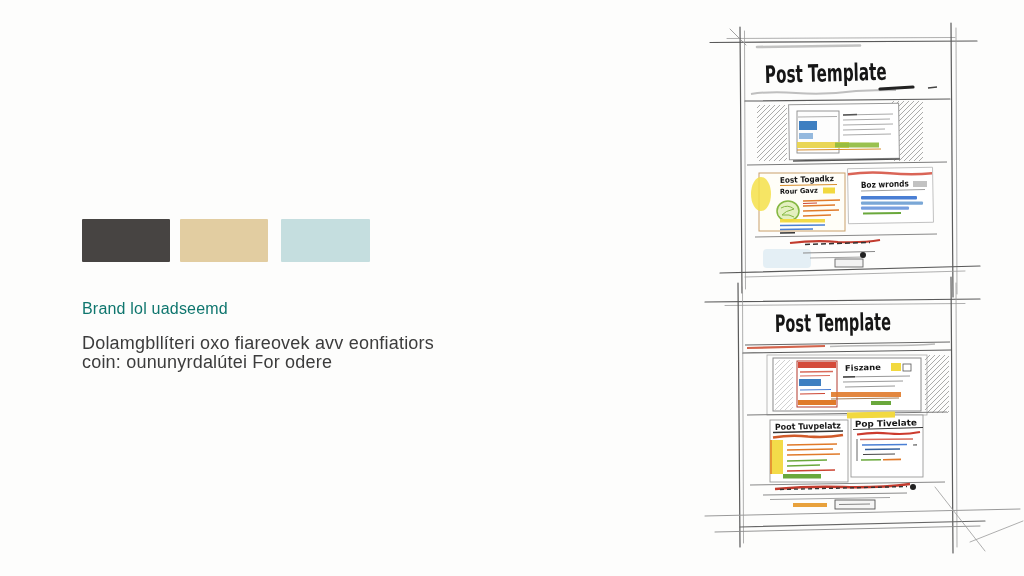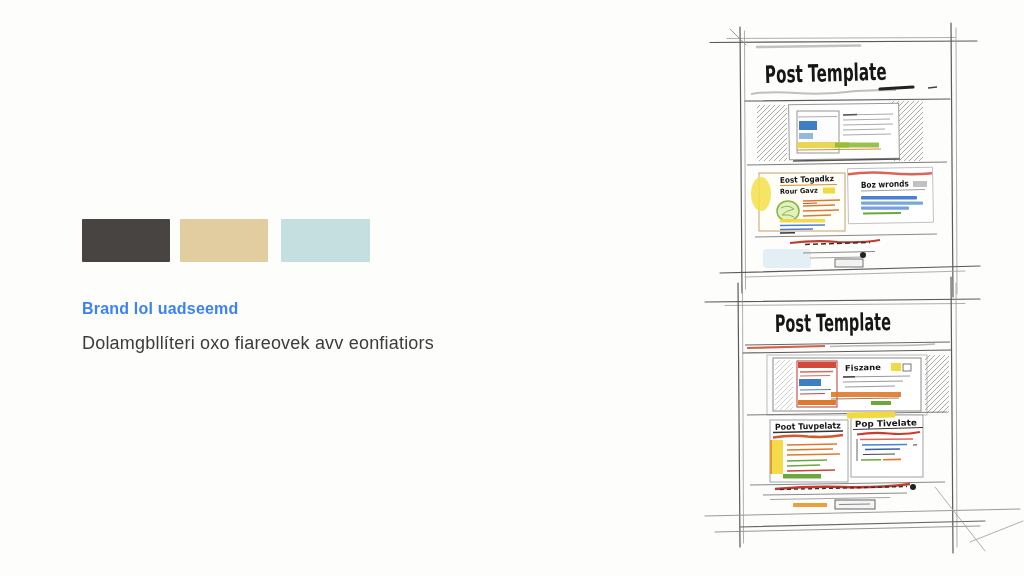--- a/index.html
+++ b/index.html
@@ -8,21 +8,21 @@
     background:#fdfdfc;
     font-family:"Liberation Sans", sans-serif;
   }
   
   .swatch{position:absolute;top:219px;height:43px;width:88px;border-radius:1px;}
   #swatch-1{left:82px;}
   #swatch-2{left:180px;}
   #swatch-3{left:281px;width:89px;}
   .brand-heading{
     position:absolute;left:82px;top:300px;
-    font-size:16px;font-weight:700;color:#3b82f6;letter-spacing:.2px;
+    font-size:16px;font-weight:400;color:#0f766e;letter-spacing:.2px;
   }
   .brand-body{
     position:absolute;left:82px;top:334px;
     font-size:18px;line-height:19px;color:#3c3c3c;letter-spacing:.2px;
   }
   
   .sketch-wrap{position:absolute;left:685px;top:15px;width:340px;height:540px;}
   svg text{font-family:"DejaVu Sans", sans-serif;fill:#161616;}
   .hand-title{font-weight:700;}
   .hand-small{font-weight:700;}
@@ -30,20 +30,21 @@
 </head>
 <body>
 
 <div class="swatch" id="swatch-1" style="background: rgb(71, 68, 66);"></div>
 <div class="swatch" id="swatch-2" style="background: rgb(226, 205, 161);"></div>
 <div class="swatch" id="swatch-3" style="background: rgb(197, 222, 223);"></div>
 
 <div class="brand-heading">Brand lol uadseemd</div>
 <div class="brand-body">
   <div>Dolamgbllíteri oxo fiareovek avv eonfiatiors</div>
+  <div>coin: oununyrdalútei For odere</div>
 </div>
 
 <div class="sketch-wrap">
 <svg width="340" height="540" viewBox="0 0 340 540">
   <defs>
     <pattern id="hatch" patternUnits="userSpaceOnUse" width="5" height="5">
       <path d="M0 5 L5 0" stroke="#8a8a8a" stroke-width="0.8"></path>
     </pattern>
   </defs>
 

